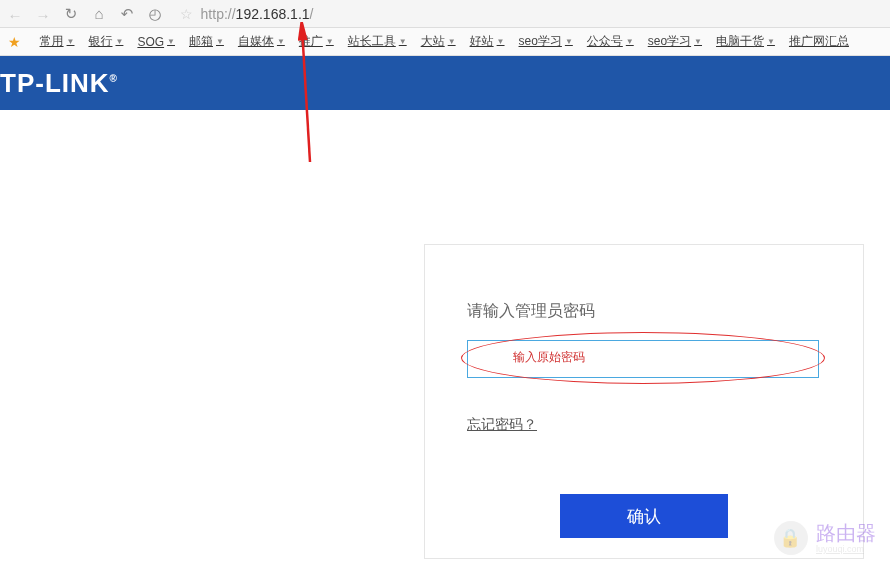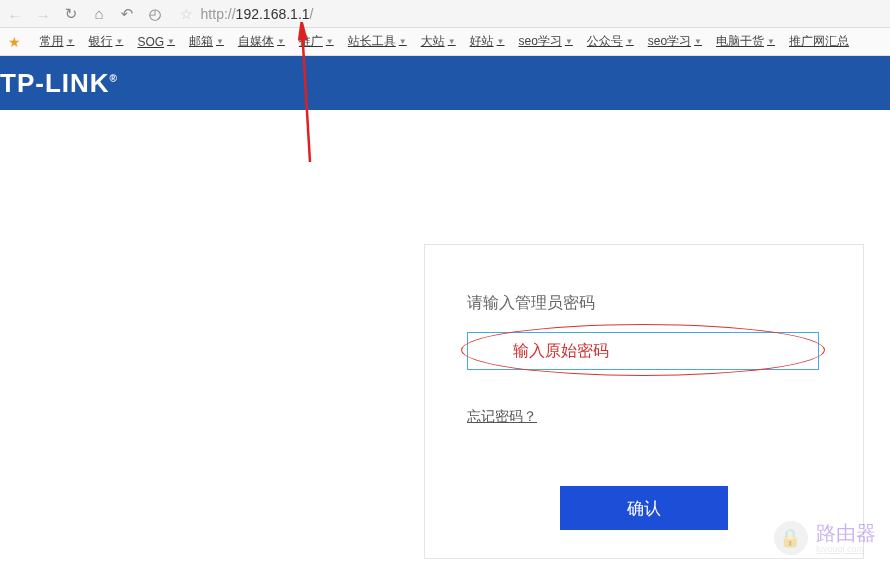--- a/index.html
+++ b/index.html
@@ -23,25 +23,25 @@
   
   .tp-header { height: 54px; background: #1f56a8; display: flex; align-items: center; }
   .tp-logo { color: #fff; font-family: Arial, sans-serif; font-weight: bold; font-size: 26px; letter-spacing: 1px; }
   .tp-logo .reg { font-size: 10px; vertical-align: super; }
   
   
   .arrow-svg { position: absolute; left: 280px; top: 22px; pointer-events: none; }
   
   
   .login-card { position: absolute; left: 424px; top: 244px; width: 440px; height: 315px; background: #fff; border: 1px solid #e5e5e5; padding: 48px 42px 0; }
-  .login-label { font-size: 16px; color: #666; margin-bottom: 18px; }
+  .login-label { font-size: 16px; color: #666; margin-bottom: 18px; margin-top: 8px; }
   .pw-wrap { position: relative; margin-bottom: 38px; }
   .pw-input { width: 352px; height: 38px; border: 1px solid #4aa8e0; padding: 0 12px 0 44px; font-size: 14px; background: #fff; }
   .pw-ellipse { position: absolute; left: -6px; top: -8px; width: 364px; height: 52px; border: 1px solid #e03030; border-radius: 50%; pointer-events: none; }
-  .pw-text { position: absolute; left: 46px; top: 9px; color: #d03030; font-size: 16px; pointer-events: none; }
+  .pw-text { position: absolute; left: 46px; top: 9px; color: #d03030; font-size: 12px; pointer-events: none; }
   .forgot { font-size: 14px; color: #555; text-decoration: underline; margin-bottom: 60px; display: inline-block; }
   .confirm-btn { display: block; width: 168px; height: 44px; background: #1d4ed8; color: #fff; border: none; font-size: 17px; margin: 0 auto; cursor: pointer; }
   
   
   .watermark { position: absolute; right: 14px; bottom: 12px; display: flex; align-items: center; gap: 8px; opacity: 0.35; }
   .wm-icon { width: 34px; height: 34px; border-radius: 50%; background: #d8d8d8; display: flex; align-items: center; justify-content: center; color: #fff; font-size: 18px; }
   .wm-text { color: #6d28d9; font-size: 20px; line-height: 1.1; }
   .wm-sub { font-size: 9px; color: #c8c8c8; text-decoration: underline; }
 </style>
 </head>

